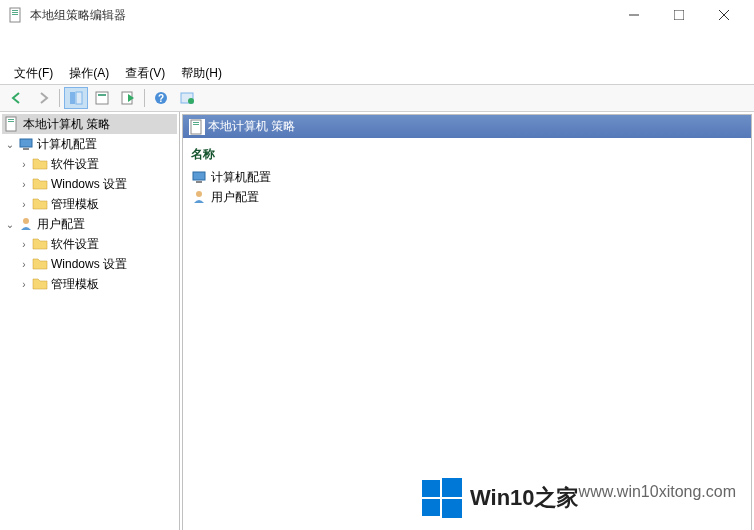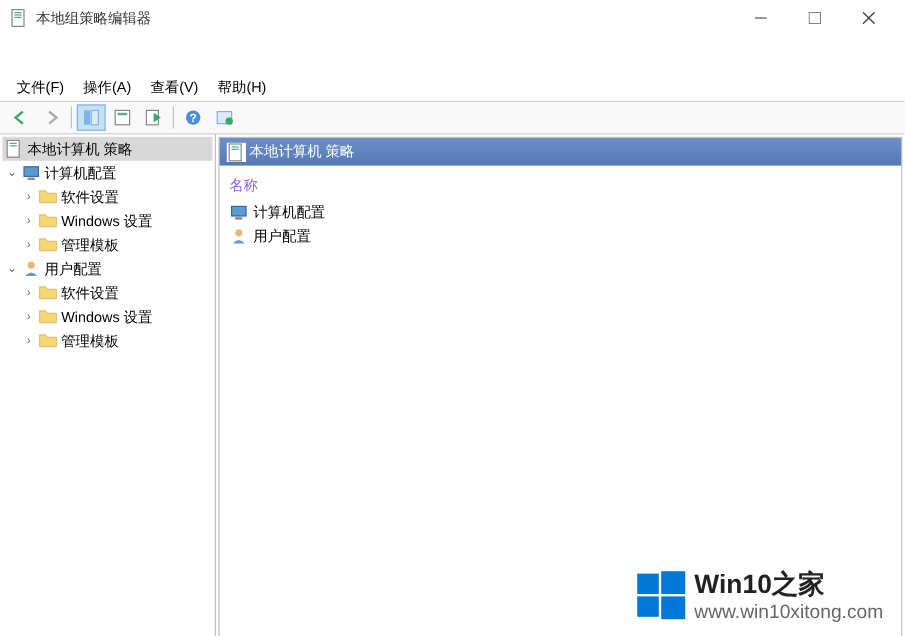--- a/index.html
+++ b/index.html
@@ -33,33 +33,33 @@
     .tree-spacer { width: 14px; display: inline-block; }
     .tree-icon { width: 16px; height: 16px; margin-right: 3px; flex-shrink: 0; }
     .tree-label { color: #000; }
     
     
     .right-panel { flex: 1; display: flex; flex-direction: column; border: 1px solid #c0c0c0; margin: 2px; }
     .right-header { background: linear-gradient(#6d8fc7, #5578b8); color: #fff; padding: 3px 6px; display: flex; align-items: center; }
     .right-body { flex: 1; display: flex; padding: 8px; }
     .desc-col { width: 160px; padding-right: 10px; color: #000; }
     .list-col { flex: 1; }
-    .list-header { color: #8b5cf6; padding-bottom: 4px; }
+    .list-header { color: #14532d; padding-bottom: 4px; font-weight: bold; }
     .list-item { display: flex; align-items: center; height: 20px; }
     .list-item-icon { width: 16px; height: 16px; margin-right: 4px; }
     
     
     .tabs { height: 22px; display: flex; border-top: 6px solid #ec4899; background: #f0f0f0; padding-left: 4px; }
     .tab { padding: 2px 10px; border: 1px solid #c0c0c0; border-top: none; background: #fff; margin-right: -1px; font-size: 12px; }
     .tab.inactive { background: #a21caf; }
     
     
     .watermark { position: absolute; bottom: 10px; right: 18px; display: flex; align-items: center; }
     .wm-logo { width: 44px; height: 44px; margin-right: 6px; }
-    .wm-text { display: flex; flex-direction: column; }
+    .wm-text { display: flex; flex-direction: row; }
     .wm-title { font-size: 22px; font-weight: bold; color: #222; font-family: "Segoe UI", sans-serif; }
     .wm-url { font-size: 16px; color: #666; }
     
     
     .folder-icon { fill: #f7d774; stroke: #c59b2a; stroke-width: 0.5; }
   </style>
 </head>
 <body>
 
 <div class="title-bar">

